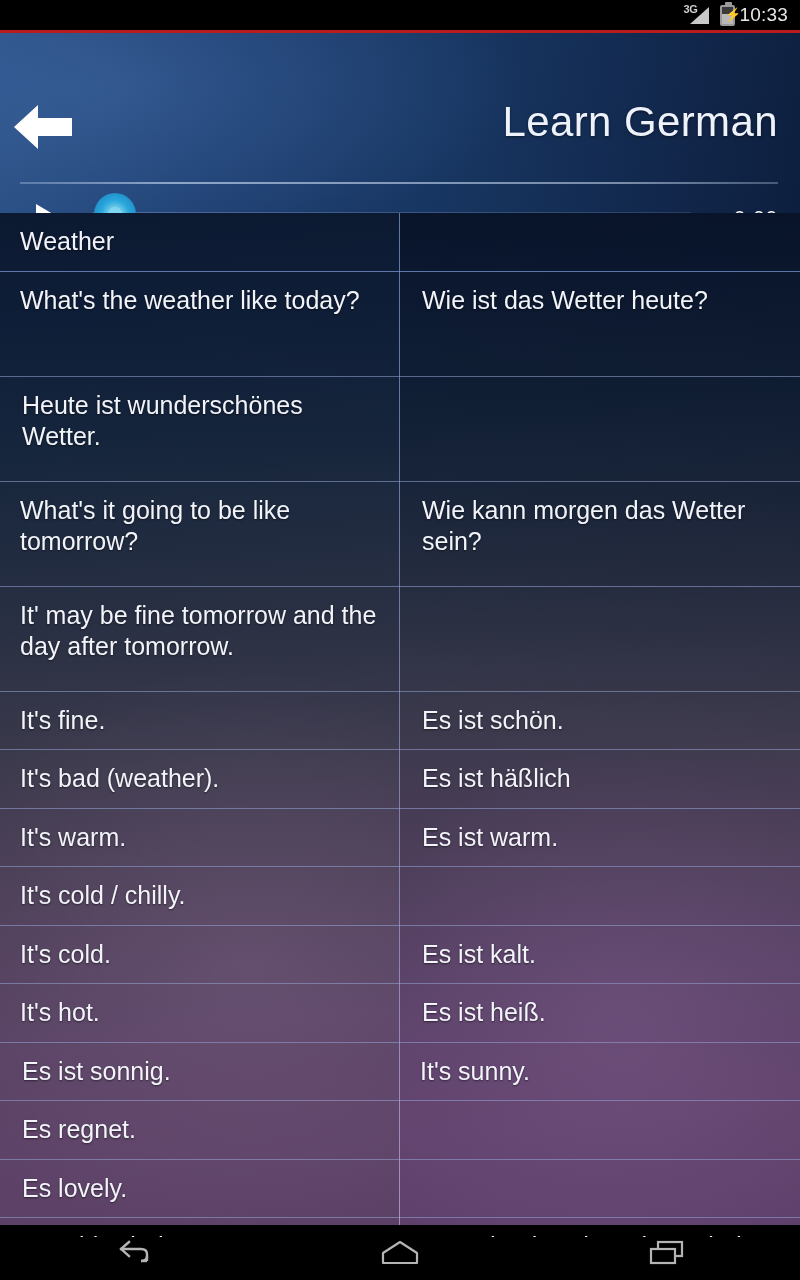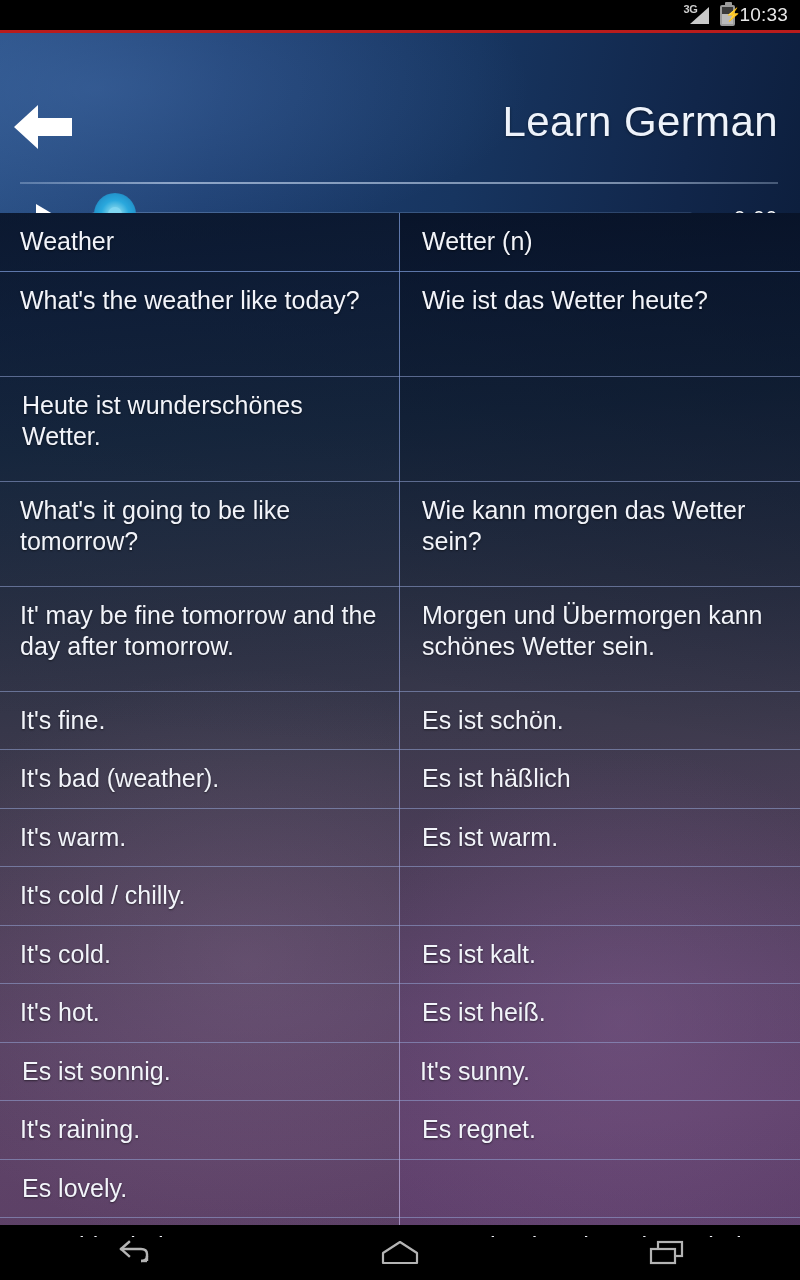--- a/index.html
+++ b/index.html
@@ -240,36 +240,34 @@
     </div>
   </div>
 
   <div id="phrase-table">
     <div id="tint-left"></div>
     <div id="tint-right"></div>
     <div id="col-divider"></div>
     <div id="rows-layer">
         <div class="row header-row one-line">
           <div class="cell cell-en">Weather</div>
-          <div class="cell cell-de">Wetter (n)</div>
         </div>
         <div class="row two-line">
           <div class="cell cell-en">What's the weather like today?</div>
           <div class="cell cell-de">Wie ist das Wetter heute?</div>
         </div>
         <div class="row two-line">
           <div class="cell cell-de">Heute ist wunderschönes Wetter.</div>
         </div>
         <div class="row two-line">
           <div class="cell cell-en">What's it going to be like tomorrow?</div>
           <div class="cell cell-de">Wie kann morgen das Wetter sein?</div>
         </div>
         <div class="row two-line">
           <div class="cell cell-en">It' may be fine tomorrow and the day after tomorrow.</div>
-          <div class="cell cell-de">Morgen und Übermorgen kann schönes Wetter sein.</div>
         </div>
         <div class="row one-line">
           <div class="cell cell-en">It's fine.</div>
           <div class="cell cell-de">Es ist schön.</div>
         </div>
         <div class="row one-line">
           <div class="cell cell-en">It's bad (weather).</div>
           <div class="cell cell-de">Es ist häßlich</div>
         </div>
         <div class="row one-line">
@@ -285,21 +283,20 @@
         </div>
         <div class="row one-line">
           <div class="cell cell-en">It's hot.</div>
           <div class="cell cell-de">Es ist heiß.</div>
         </div>
         <div class="row one-line">
           <div class="cell cell-de">Es ist sonnig.</div>
           <div class="cell cell-en">It's sunny.</div>
         </div>
         <div class="row one-line">
-          <div class="cell cell-en">It's raining.</div>
           <div class="cell cell-de">Es regnet.</div>
         </div>
         <div class="row one-line">
           <div class="cell cell-de">Es lovely.</div>
         </div>
         <div class="row one-line">
           <div class="cell cell-en">It's a bit windy.</div>
           <div class="cell cell-de">Es weht ein schwacher Wind.</div>
         </div>
       </div>

